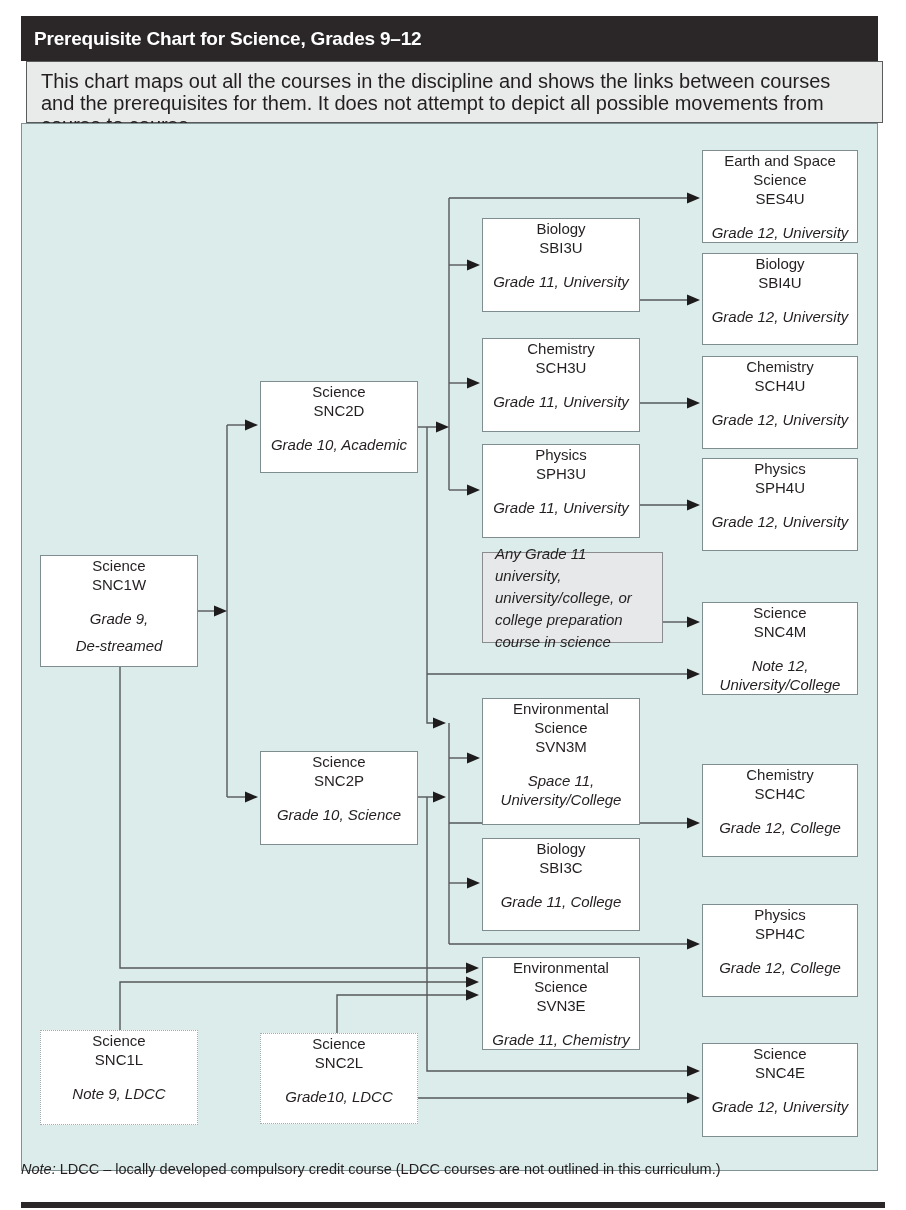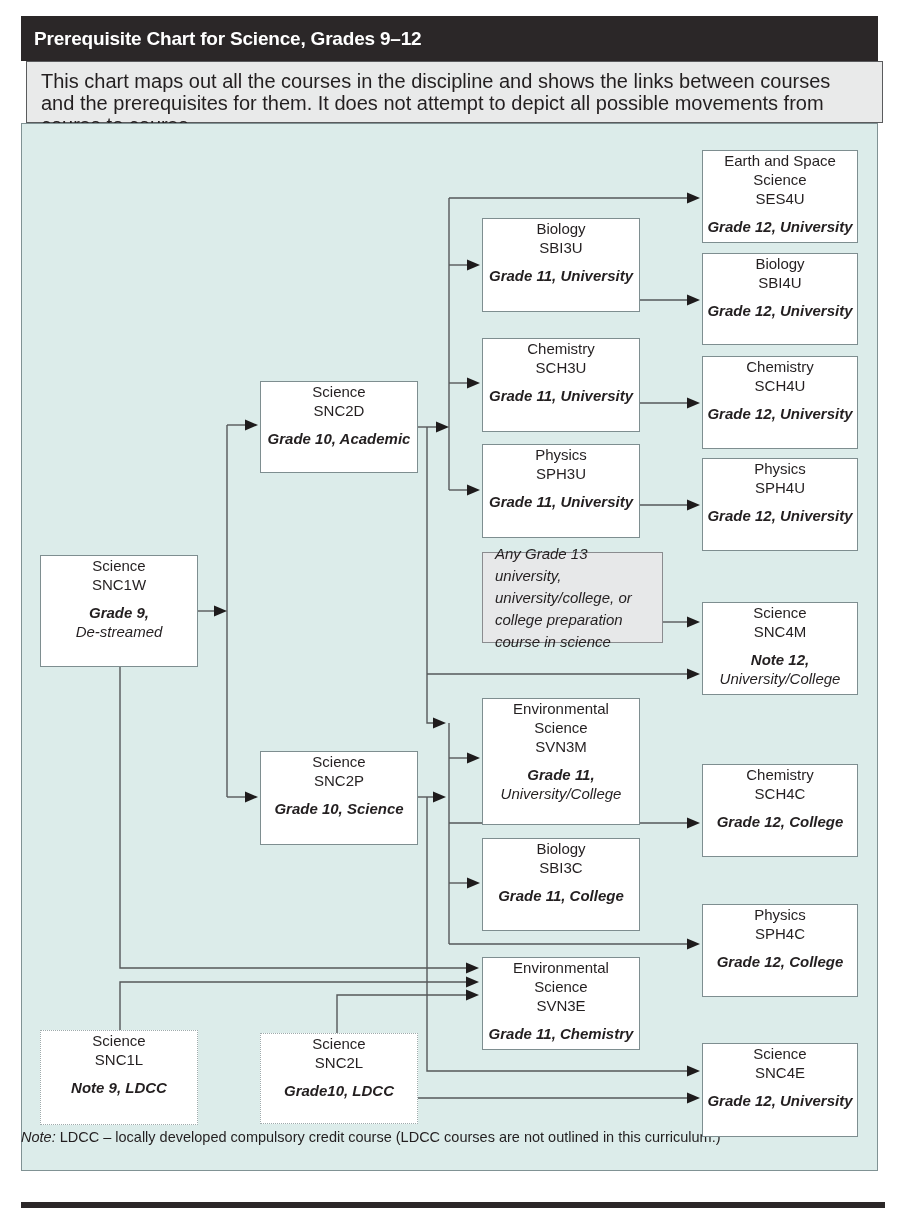--- a/index.html
+++ b/index.html
@@ -21,27 +21,27 @@
     position:absolute;left:21px;top:123px;width:857px;height:1048px;
     background:#dcecea;border:1px solid #809294;box-sizing:border-box;
   }
   #connector-svg{position:absolute;left:0;top:0;pointer-events:none;}
   .node{
     position:absolute;background:#ffffff;border:1.5px solid #7e8e90;box-sizing:border-box;
     display:flex;flex-direction:column;align-items:center;
     text-align:center;font-size:15px;line-height:19px;z-index:2;
   }
   .node.dashed{border:1.5px dotted #9fabac;}
-  .node .grade{font-style:italic;margin-top:9px;font-weight:bold;}
+  .node .grade{font-style:italic;margin-top:15px;}
   .node.note-box{
     background:#e7e8e9;border:1px solid #8a8c8f;align-items:flex-start;justify-content:center;
     text-align:left;font-style:italic;padding:6px 12px;line-height:22px;
   }
   .footer-note{
-    position:absolute;left:21px;top:1128px;width:860px;font-size:14.5px;line-height:18px;
+    position:absolute;left:21px;top:1160px;width:860px;font-size:14.5px;line-height:18px;
   }
   .footer-note .nlabel{font-style:italic;}
   .bottom-bar{position:absolute;left:21px;top:1202px;width:864px;height:6px;background:#2b2728;}
 </style>
 </head>
 <body>
 
 <div class="page">
   <div class="title-bar">
     <span>Prerequisite Chart for Science, Grades 9–12</span>
@@ -157,21 +157,21 @@
         <polyline points="418,1098 688,1098" fill="none" stroke="#55585a" stroke-width="1.4"></polyline>
         <polygon points="700,1098 687,1092.5 687,1103.5" fill="#1e1b1c"></polygon>
       </g>
     </svg>
 
   <div id="nodes-layer">
       <div class="node" style="left: 40px; top: 555px; width: 158px; height: 112px;">
         <div>Science</div>
         <div>SNC1W</div>
         <div class="grade" style="font-style: italic;">Grade 9,</div>
-        <div class="grade2" style="font-style: italic; margin-top: 0px;">De-streamed</div>
+        <div class="grade2" style="font-style: italic; margin-top: 8px;">De-streamed</div>
       </div>
       <div class="node dashed" style="left: 40px; top: 1030px; width: 158px; height: 95px;">
         <div>Science</div>
         <div>SNC1L</div>
         <div class="grade" style="font-style: italic;">Note 9, LDCC</div>
       </div>
       <div class="node" style="left: 260px; top: 381px; width: 158px; height: 92px;">
         <div>Science</div>
         <div>SNC2D</div>
         <div class="grade" style="font-style: italic;">Grade 10, Academic</div>
@@ -195,27 +195,27 @@
         <div>Chemistry</div>
         <div>SCH3U</div>
         <div class="grade" style="font-style: italic;">Grade 11, University</div>
       </div>
       <div class="node" style="left: 482px; top: 444px; width: 158px; height: 94px;">
         <div>Physics</div>
         <div>SPH3U</div>
         <div class="grade" style="font-style: italic;">Grade 11, University</div>
       </div>
       <div class="node note-box" style="left: 482px; top: 552px; width: 181px; height: 91px;">
-        <div>Any Grade 13 university, university/college, or college preparation course in science</div>
+        <div>Any Grade 11 university, university/college, or college preparation course in science</div>
       </div>
       <div class="node" style="left: 482px; top: 698px; width: 158px; height: 127px;">
         <div>Environmental</div>
         <div>Science</div>
         <div>SVN3M</div>
-        <div class="grade" style="font-style: italic;">Grade 11,</div>
+        <div class="grade" style="font-style: italic;">Space 11,</div>
         <div class="grade2" style="font-style: italic; margin-top: 0px;">University/College</div>
       </div>
       <div class="node" style="left: 482px; top: 838px; width: 158px; height: 93px;">
         <div>Biology</div>
         <div>SBI3C</div>
         <div class="grade" style="font-style: italic;">Grade 11, College</div>
       </div>
       <div class="node" style="left: 482px; top: 957px; width: 158px; height: 93px;">
         <div>Environmental</div>
         <div>Science</div>

